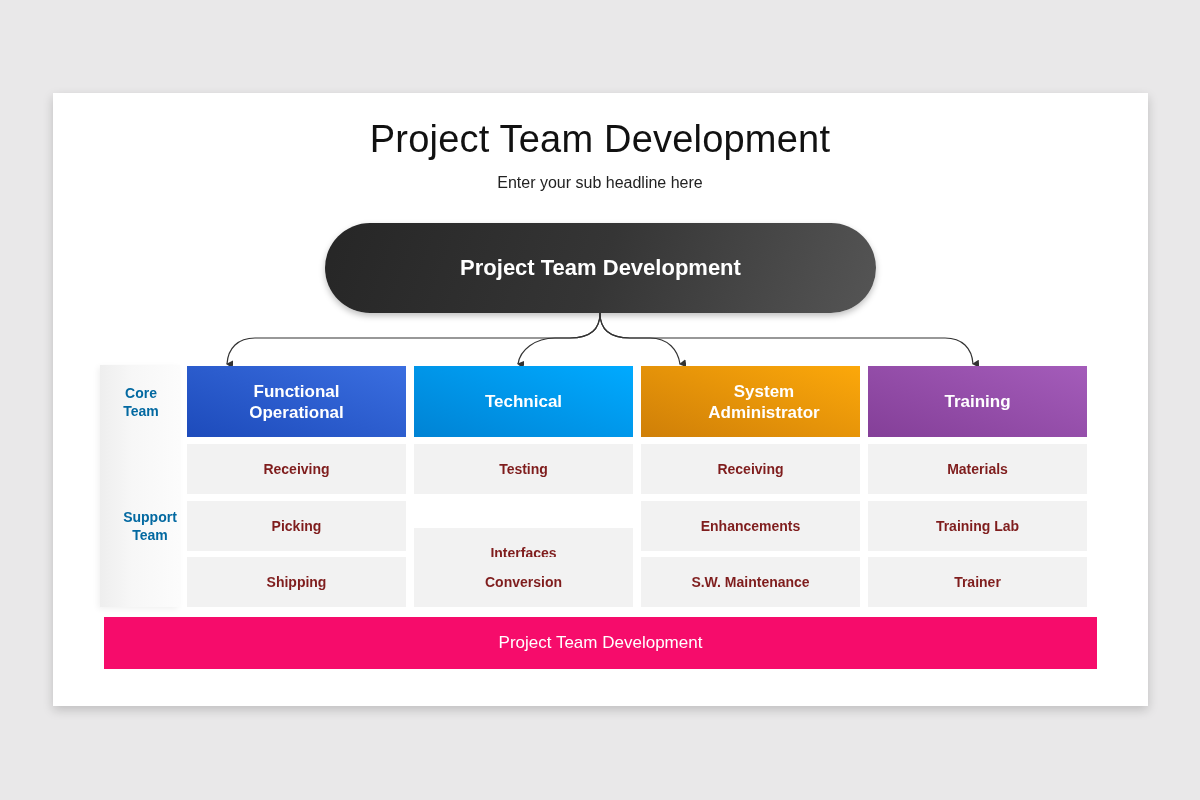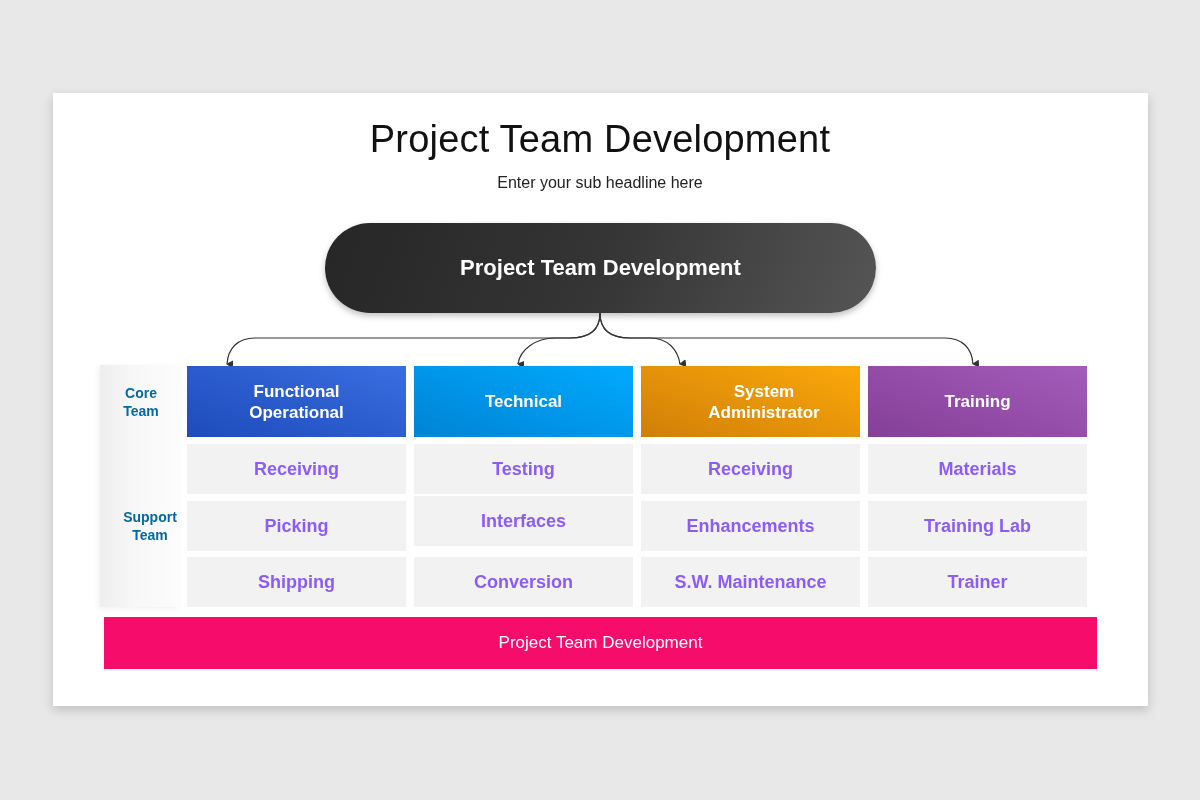--- a/index.html
+++ b/index.html
@@ -57,21 +57,21 @@
     top: 366px; width: 219px; height: 71px;
     display: flex; align-items: center; justify-content: center;
     text-align: center;
     color: #fff; font-weight: bold; font-size: 17px; line-height: 21px;
   }
   .cell {
     position: absolute;
     width: 219px; height: 50px;
     background: #f2f2f2;
     display: flex; align-items: center; justify-content: center;
-    color: #8b5cf6; font-weight: bold; font-size: 18px;
+    color: #7f1d1d; font-weight: bold; font-size: 14px;
   }
   .footer-bar {
     position: absolute;
     left: 104px; top: 617px;
     width: 993px; height: 52px;
     background: #f60c6b;
     color: #fff; font-size: 17px;
     display: flex; align-items: center; justify-content: center;
   }
 </style>
@@ -120,21 +120,21 @@
   </div>
 </div>
 <div class="cell" style="left:187px; top:444px;">Receiving</div>
 <div class="cell" style="left:187px; top:501px;">Picking</div>
 <div class="cell" style="left:187px; top:557px;">Shipping</div>
 
 <div class="col-header" style="left:414px; background:linear-gradient(20deg,#0083d4 0%,#00aaff 100%);">
   <div>Technical</div>
 </div>
 <div class="cell" style="left:414px; top:444px;">Testing</div>
-<div class="cell" style="left:414px; top:496px;">Interfaces</div>
+<div class="cell" style="left:414px; top:528px;">Interfaces</div>
 <div class="cell" style="left:414px; top:557px;">Conversion</div>
 
 <div class="col-header" style="left:641px; background:linear-gradient(20deg,#cf7f08 0%,#fca80a 100%);padding-left:27px;">
   <div>
     <div>System</div>
     <div>Administrator</div>
   </div>
 </div>
 <div class="cell" style="left:641px; top:444px;">Receiving</div>
 <div class="cell" style="left:641px; top:501px;">Enhancements</div>

